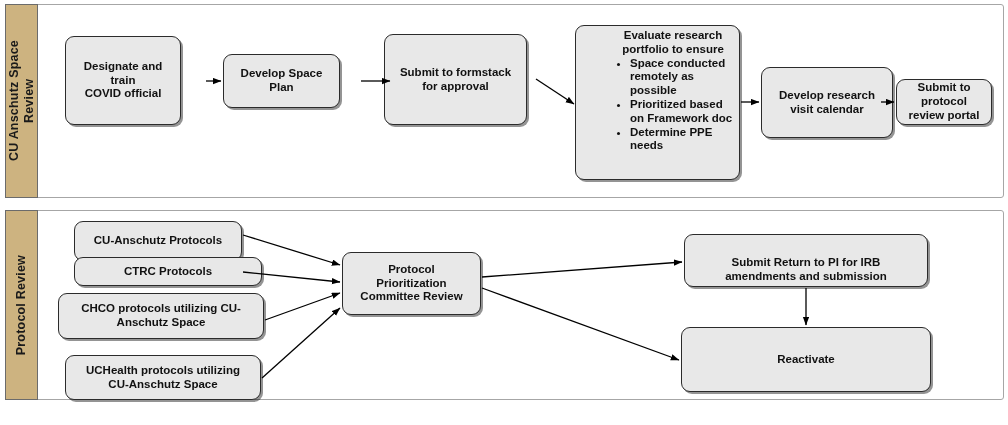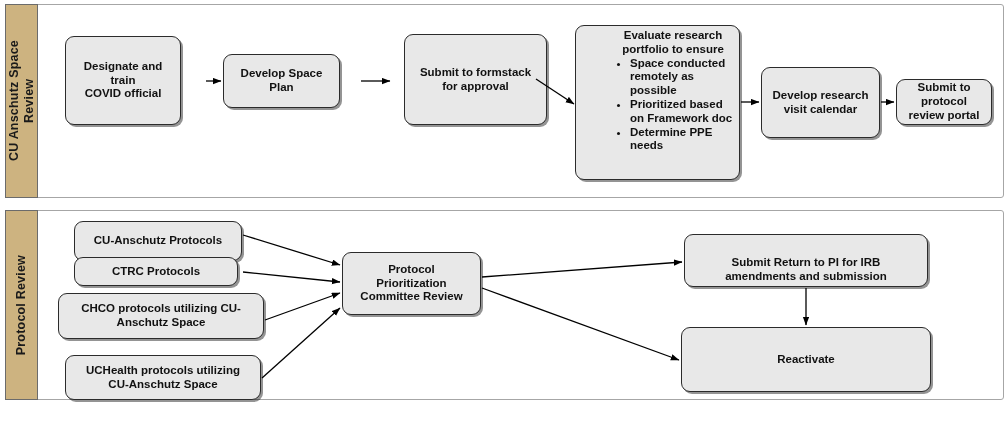--- a/index.html
+++ b/index.html
@@ -125,57 +125,57 @@
 
   <div class="node" style="left:65px; top:36px; width:116px; height:89px;">
     <span>Designate and train
 COVID official</span>
   </div>
 
   <div class="node" style="left:223px; top:54px; width:117px; height:54px;">
     <span>Develop Space Plan</span>
   </div>
 
-  <div class="node" style="left:404px; top:34px; width:143px; height:91px;">
+  <div class="node" style="left:384px; top:34px; width:143px; height:91px;">
     <span>Submit to formstack
 for approval</span>
   </div>
 
   <div class="node-rich" style="left:575px; top:25px; width:165px; height:155px;padding-left:36px;">
     <span class="head">Evaluate research
 portfolio to ensure</span>
     <ul>
       <li>Space conducted remotely as possible</li>
       <li>Prioritized based on Framework doc</li>
       <li>Determine PPE needs</li>
     </ul>
   </div>
 
-  <div class="node" style="left:761px; top:67px; width:119px; height:71px;">
+  <div class="node" style="left:761px; top:67px; width:132px; height:71px;">
     <span>Develop research
 visit calendar</span>
   </div>
 
   <div class="node" style="left:896px; top:79px; width:96px; height:46px;">
     <span>Submit to
 protocol
 review portal</span>
   </div>
 
   <div class="lane" style="left:5px; top:210px; width:999px; height:190px;"></div>
 
   <div class="lane-header" style="left:5px; top:210px; width:33px; height:190px;">
     <span class="lane-header-text">Protocol Review</span>
   </div>
 
   <div class="node" style="left:74px; top:221px; width:168px; height:40px;text-align:right;">
     <span>CU-Anschutz Protocols</span>
   </div>
 
-  <div class="node" style="left:74px; top:257px; width:164px; height:29px;">
+  <div class="node" style="left:74px; top:257px; width:188px; height:29px;">
     <span>CTRC Protocols</span>
   </div>
 
   <div class="node" style="left:58px; top:293px; width:206px; height:46px;">
     <span>CHCO protocols utilizing CU-
 Anschutz Space</span>
   </div>
 
   <div class="node" style="left:65px; top:355px; width:196px; height:45px;">
     <span>UCHealth protocols utilizing

